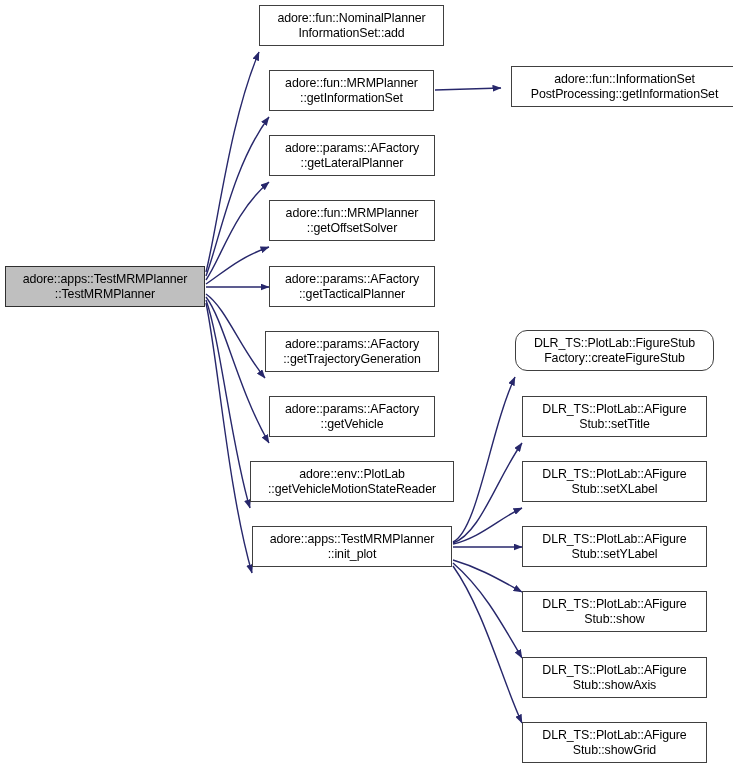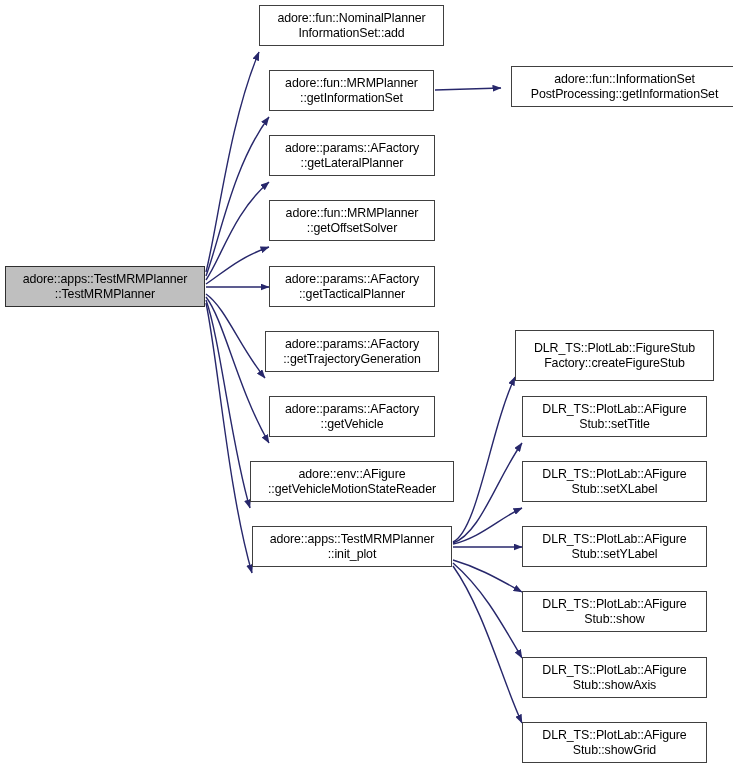--- a/index.html
+++ b/index.html
@@ -92,25 +92,25 @@
       <div class="node" style="left: 269px; top: 135px; width: 166px; height: 41px;"><span class="node-label">adore::params::AFactory
 ::getLateralPlanner</span></div>
       <div class="node" style="left: 269px; top: 200px; width: 166px; height: 41px;"><span class="node-label">adore::fun::MRMPlanner
 ::getOffsetSolver</span></div>
       <div class="node" style="left: 269px; top: 266px; width: 166px; height: 41px;"><span class="node-label">adore::params::AFactory
 ::getTacticalPlanner</span></div>
       <div class="node" style="left: 265px; top: 331px; width: 174px; height: 41px;"><span class="node-label">adore::params::AFactory
 ::getTrajectoryGeneration</span></div>
       <div class="node" style="left: 269px; top: 396px; width: 166px; height: 41px;"><span class="node-label">adore::params::AFactory
 ::getVehicle</span></div>
-      <div class="node" style="left: 250px; top: 461px; width: 204px; height: 41px;"><span class="node-label">adore::env::AFigure
+      <div class="node" style="left: 250px; top: 461px; width: 204px; height: 41px;"><span class="node-label">adore::env::PlotLab
 ::getVehicleMotionStateReader</span></div>
       <div class="node" style="left: 252px; top: 526px; width: 200px; height: 41px;"><span class="node-label">adore::apps::TestMRMPlanner
 ::init_plot</span></div>
-      <div class="node" style="left: 515px; top: 330px; width: 199px; height: 51px;"><span class="node-label">DLR_TS::PlotLab::FigureStub
+      <div class="node" style="left: 515px; top: 330px; width: 199px; height: 41px; border-radius: 12px;"><span class="node-label">DLR_TS::PlotLab::FigureStub
 Factory::createFigureStub</span></div>
       <div class="node" style="left: 522px; top: 396px; width: 185px; height: 41px;"><span class="node-label">DLR_TS::PlotLab::AFigure
 Stub::setTitle</span></div>
       <div class="node" style="left: 522px; top: 461px; width: 185px; height: 41px;"><span class="node-label">DLR_TS::PlotLab::AFigure
 Stub::setXLabel</span></div>
       <div class="node" style="left: 522px; top: 526px; width: 185px; height: 41px;"><span class="node-label">DLR_TS::PlotLab::AFigure
 Stub::setYLabel</span></div>
       <div class="node" style="left: 522px; top: 591px; width: 185px; height: 41px;"><span class="node-label">DLR_TS::PlotLab::AFigure
 Stub::show</span></div>
       <div class="node" style="left: 522px; top: 657px; width: 185px; height: 41px;"><span class="node-label">DLR_TS::PlotLab::AFigure

